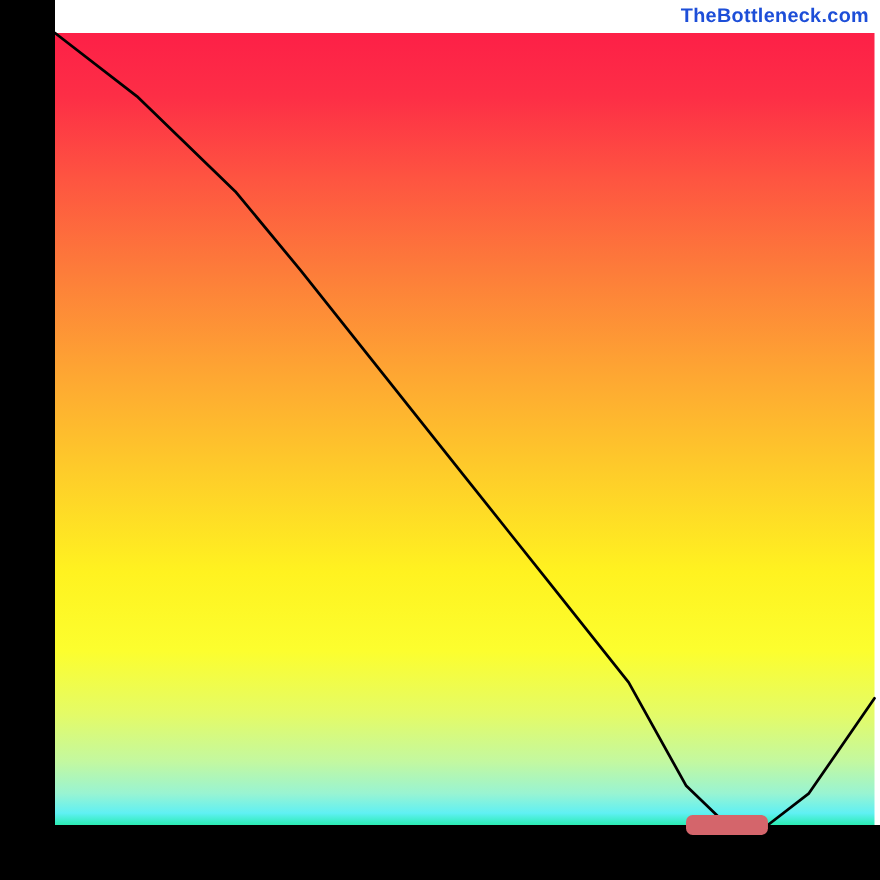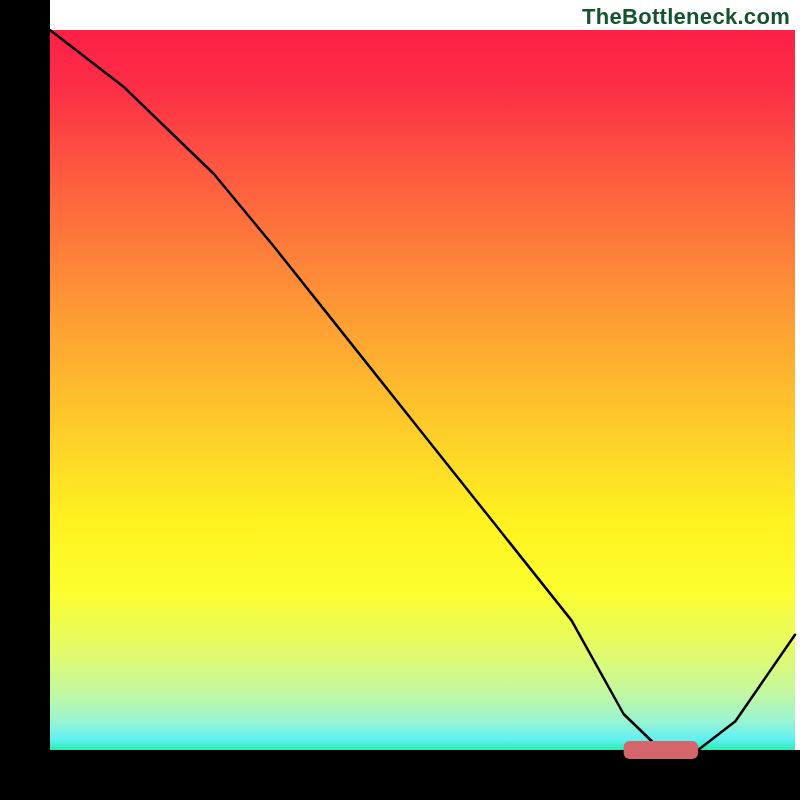--- a/index.html
+++ b/index.html
@@ -13,23 +13,23 @@
   }
   .page {
     position: relative;
     width: 800px;
     height: 800px;
   }
   .watermark {
     position: absolute;
     top: 4px;
     right: 10px;
-    font-size: 22px;
+    font-size: 18px;
     font-weight: 600;
-    color: #14532d;
+    color: #1d4ed8;
     letter-spacing: 0.3px;
   }
   .chart-wrap {
     position: absolute;
     left: 0;
     top: 0;
     width: 800px;
     height: 800px;
   }
   svg { display: block; }

